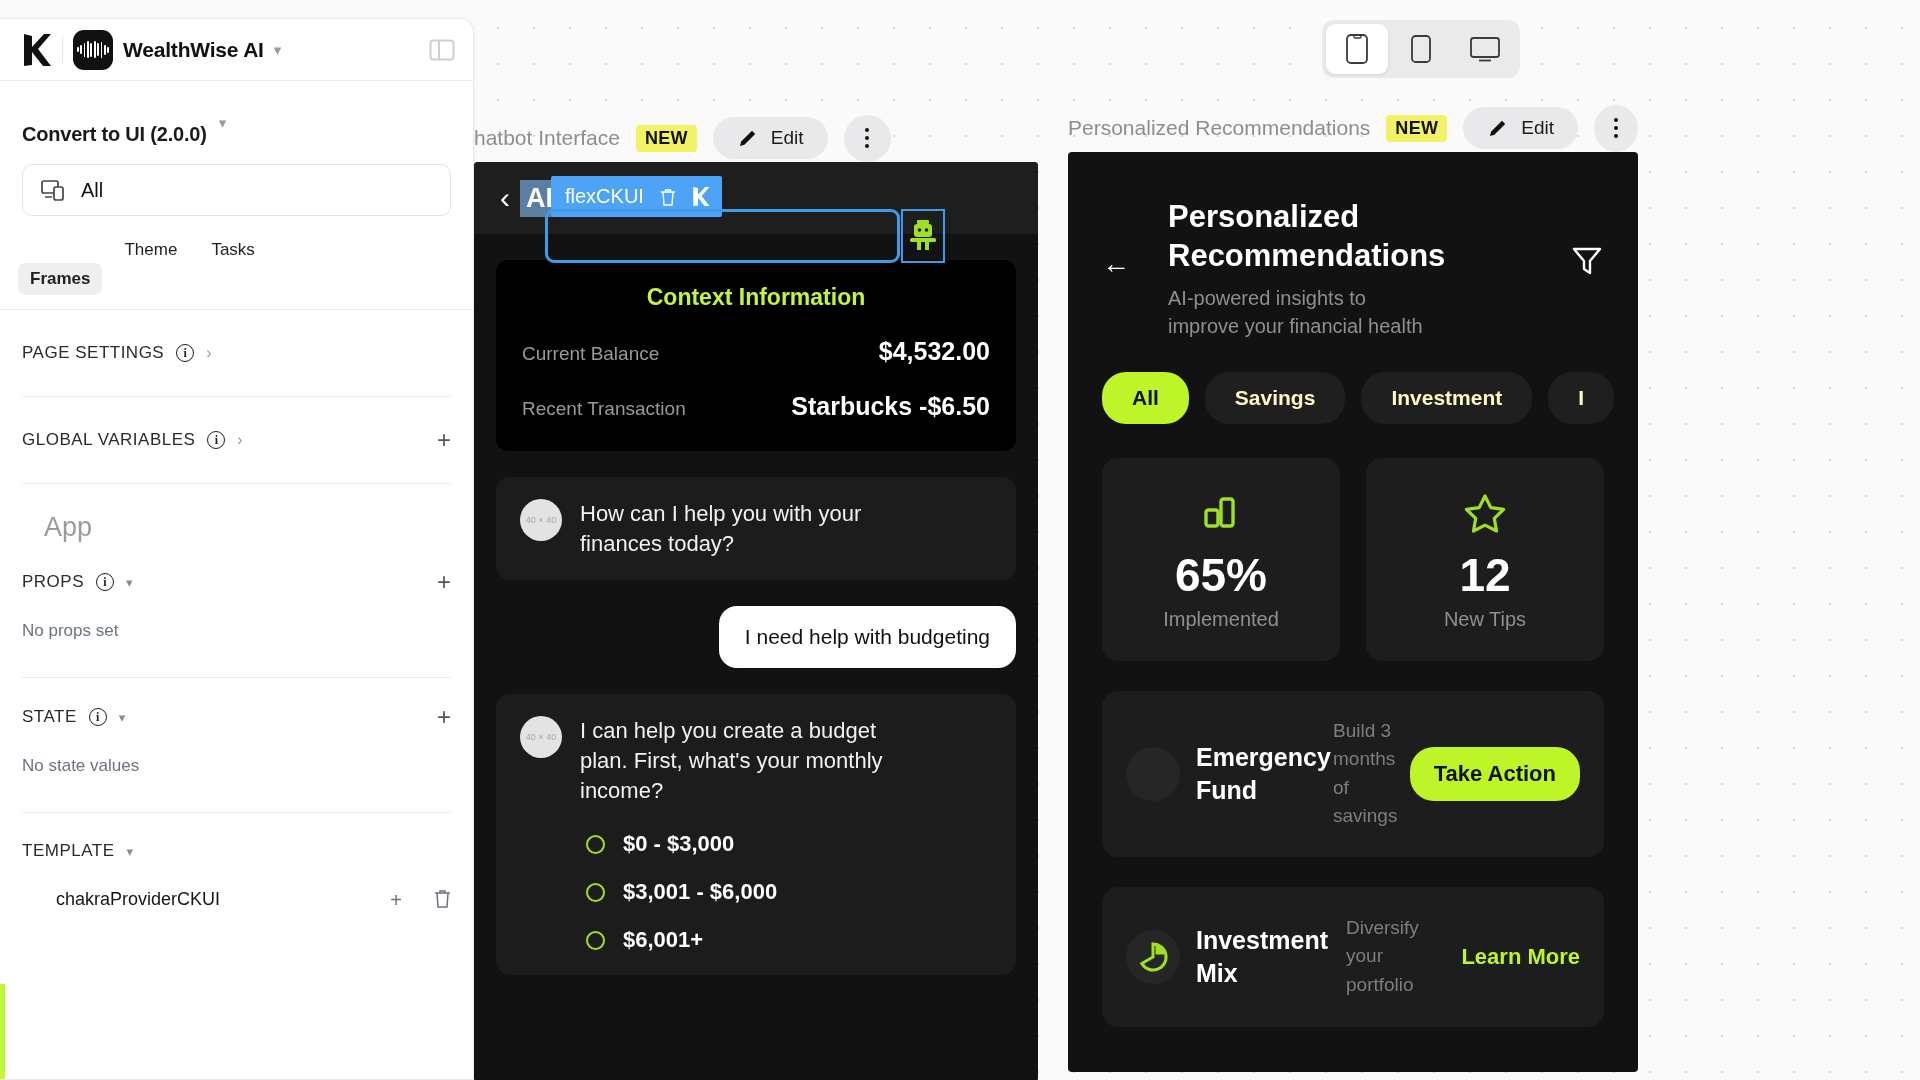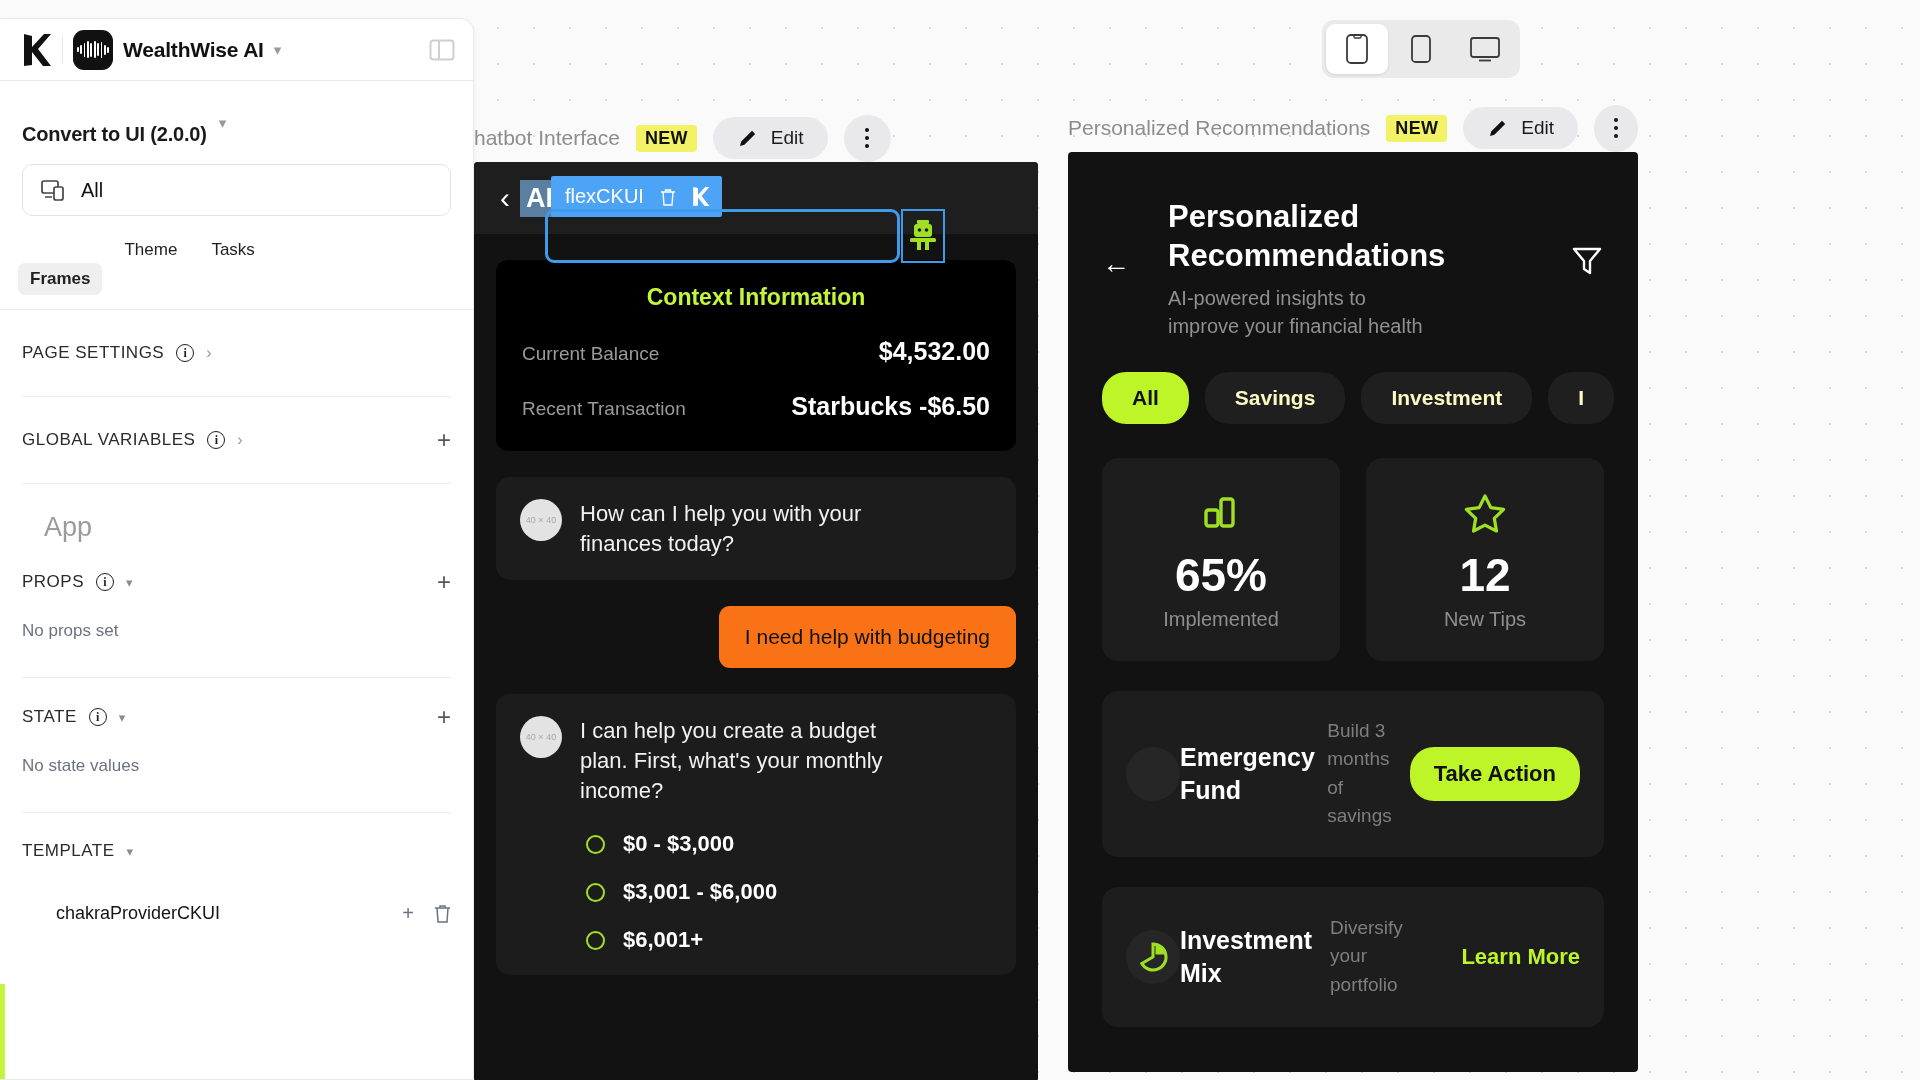--- a/index.html
+++ b/index.html
@@ -87,21 +87,21 @@
 
   .comp-link {
     display: flex; align-items: center; gap: 14px;
     color: #3b6ef5; font-size: 19px; padding: 28px 22px 0 44px;
   }
   .comp-name { color: #9b9b9b; font-size: 27px; padding: 28px 22px 0 44px; }
 
   .empty-txt { color: #6b7280; font-size: 17px; padding: 0 22px 0 22px; }
 
   .tmpl-item {
-    display: flex; align-items: center; gap: 0;
+    display: flex; align-items: flex-start; gap: 12px;
     padding: 0 22px 0 56px; height: 48px; font-size: 18px; color: #141414;
   }
   .tmpl-item .sp { flex: 1; }
   .tmpl-item .ic { color: #6b7280; font-size: 20px; margin-left: 22px; }
   .green-edge {
     position: absolute; left: 0; width: 5px; background: #c3f53c;
   }
 
   
   .device-switch {
@@ -184,22 +184,22 @@
     display: flex; gap: 18px; padding: 22px 24px;
   }
   .avatar {
     width: 42px; height: 42px; border-radius: 50%; background: #e3e3e3;
     flex: 0 0 auto; display: flex; align-items: center; justify-content: center;
     color: #a8a8a8; font-size: 9px;
   }
   .msg-bot .txt { color: #f1f1f1; font-size: 22px; line-height: 1.35; max-width: 340px; }
   .msg-user-wrap { display: flex; justify-content: flex-end; padding: 26px 22px 0 22px; }
   .msg-user {
-    background: #f97316; color: #111; font-size: 21px;
-    border-radius: 11px; padding: 19px 26px;
+    background: #ffffff; color: #111; font-size: 21px;
+    border-radius: 18px; padding: 19px 26px;
   }
   .opts { margin-top: 26px; display: flex; flex-direction: column; gap: 22px; padding-left: 6px;}
   .opt { display: flex; align-items: center; gap: 18px; }
   .radio { width: 19px; height: 19px; border: 2.6px solid #9fe024; border-radius: 50%; flex:0 0 auto;}
   .opt .lbl { color: #fff; font-size: 22px; font-weight: 600; }
 
   
   #rec-frame { left: 1068px; top: 104px; width: 570px; }
   .rec-body { width: 570px; height: 920px; background: #121212; padding: 0 0 0 0; }
   .rec-head { padding: 46px 34px 0 34px; position: relative; }
@@ -226,21 +226,21 @@
   .stat .cap { color: #8f8f8f; font-size: 20px; margin-top: 6px; }
 
   .rec-card {
     margin: 30px 34px 0 34px; background: #1d1d1d; border-radius: 16px;
     display: flex; align-items: center; gap: 0; padding: 26px 24px; min-height: 140px;
   }
   .rec-ic {
     width: 54px; height: 54px; border-radius: 50%; background: #262626;
     flex: 0 0 auto; display: flex; align-items: center; justify-content: center;
   }
-  .rec-ttl { color: #fff; font-size: 25px; font-weight: 700; width: 150px; line-height: 1.3;}
+  .rec-ttl { color: #fff; font-size: 25px; font-weight: 700; width: 150px; margin-left: 16px; line-height: 1.3;}
   .rec-desc { color: #7e7e7e; font-size: 19px; width: 84px; line-height: 1.5; }
   .take-action {
     margin-left: auto; background: #bdf528; color: #111;
     font-size: 22px; font-weight: 700; border-radius: 24px; padding: 14px 24px;
     white-space: nowrap;
   }
   .learn-more { margin-left: auto; color: #bdf528; font-size: 22px; font-weight: 700; white-space: nowrap;}
 </style>
 </head>
 <body>

